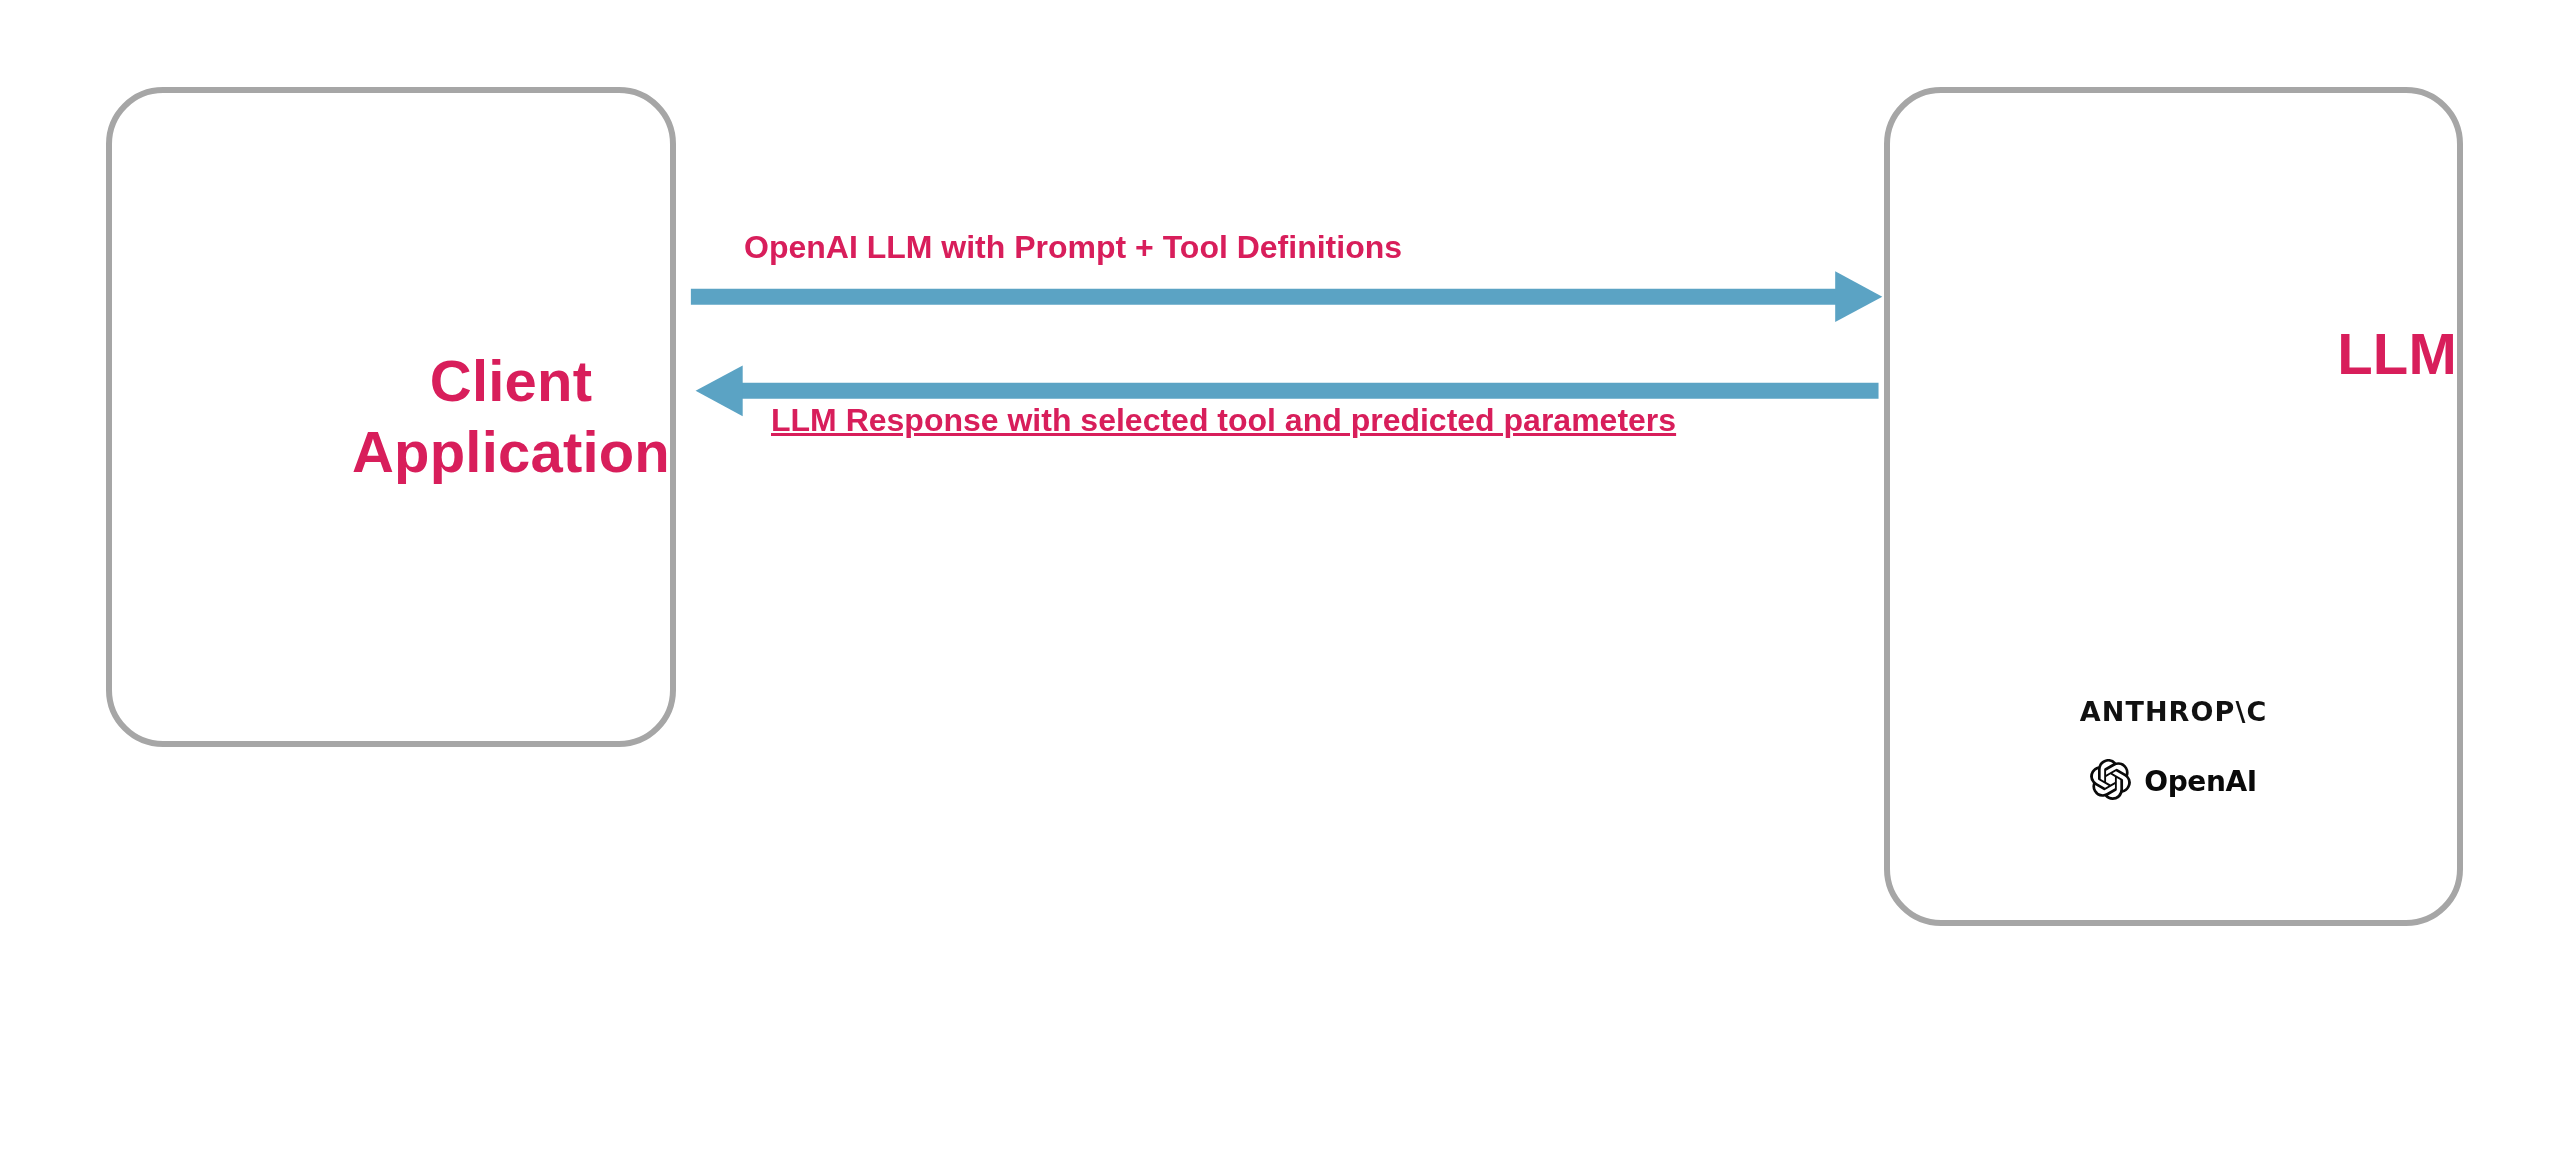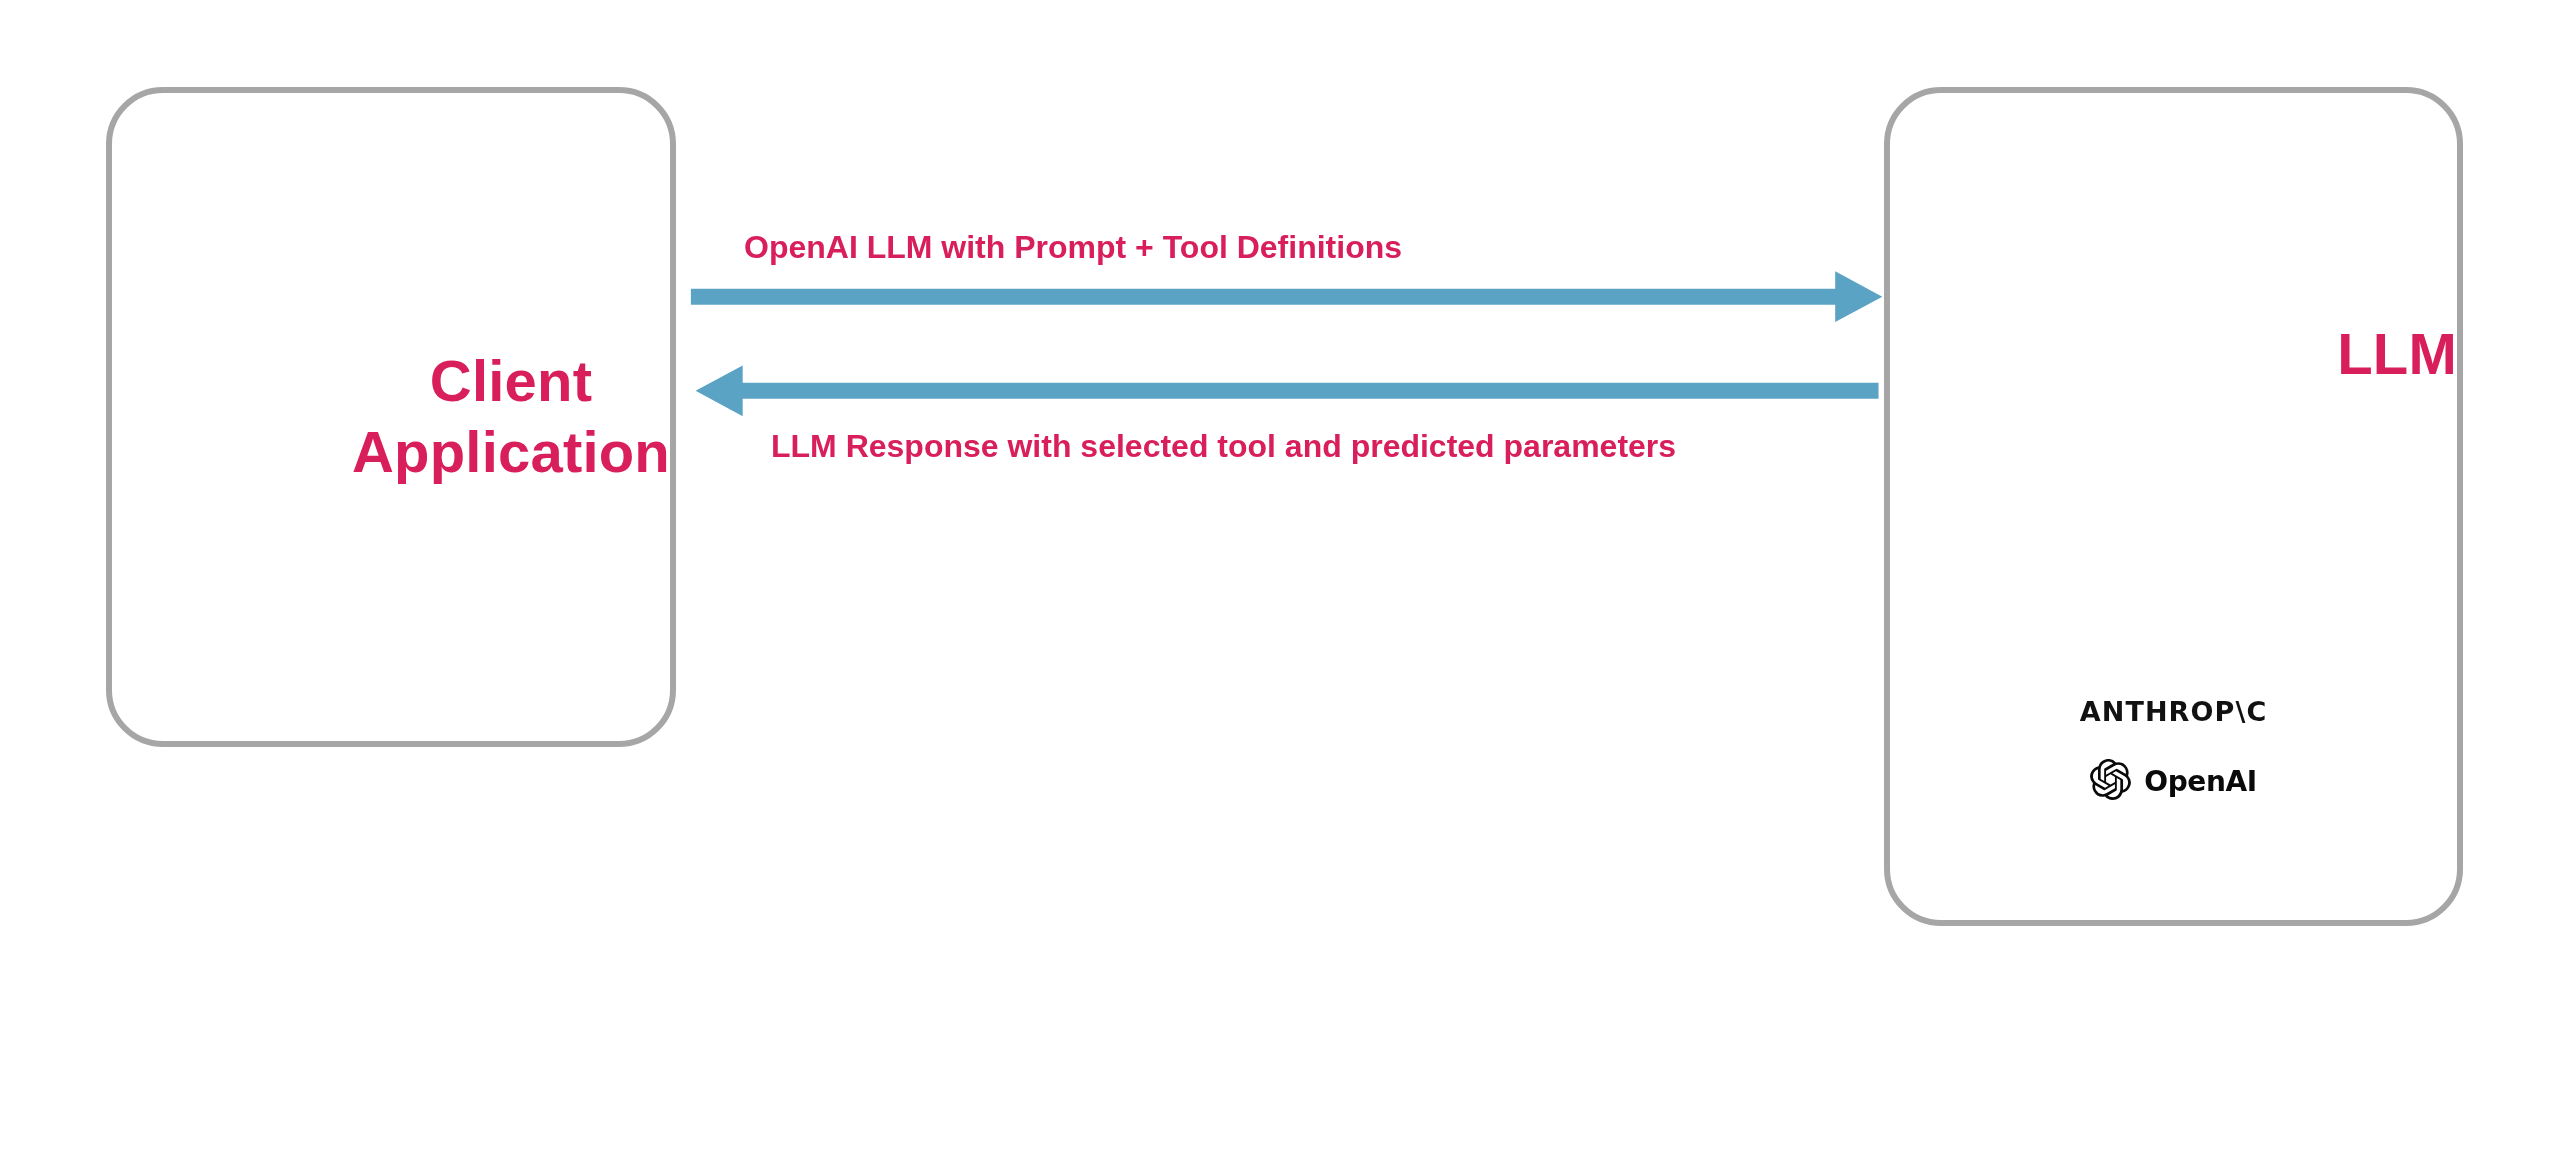--- a/index.html
+++ b/index.html
@@ -108,21 +108,22 @@
     white-space: nowrap;
   }
 
   #label-request {
     left: 744px;
     top: 229px;
   }
 
   #label-response {
     left: 771px;
-    top: 428px;
+    top: 402px;
+    text-decoration: underline;
   }
 
   
   #arrow-layer {
     position: absolute;
     left: 0;
     top: 0;
     width: 2576px;
     height: 1166px;
     pointer-events: none;

